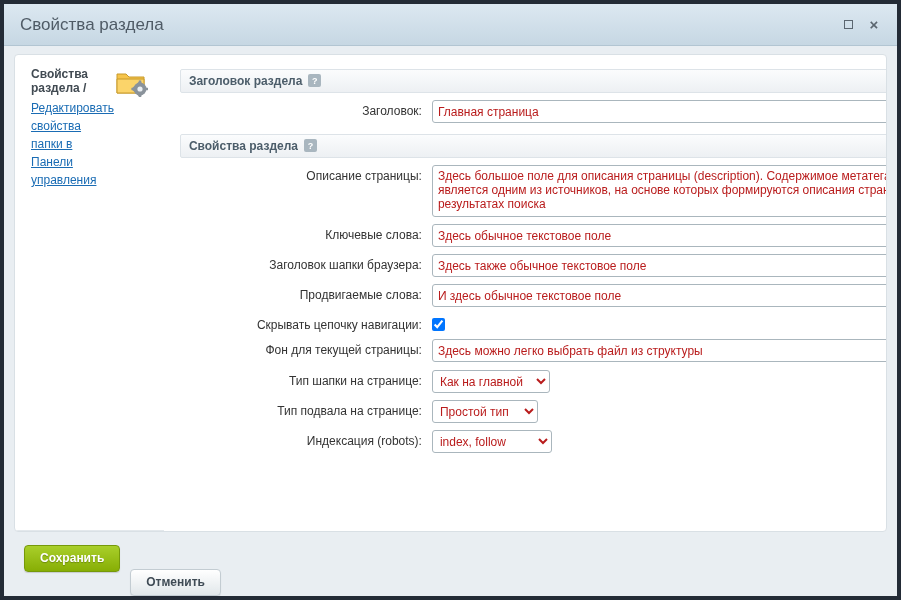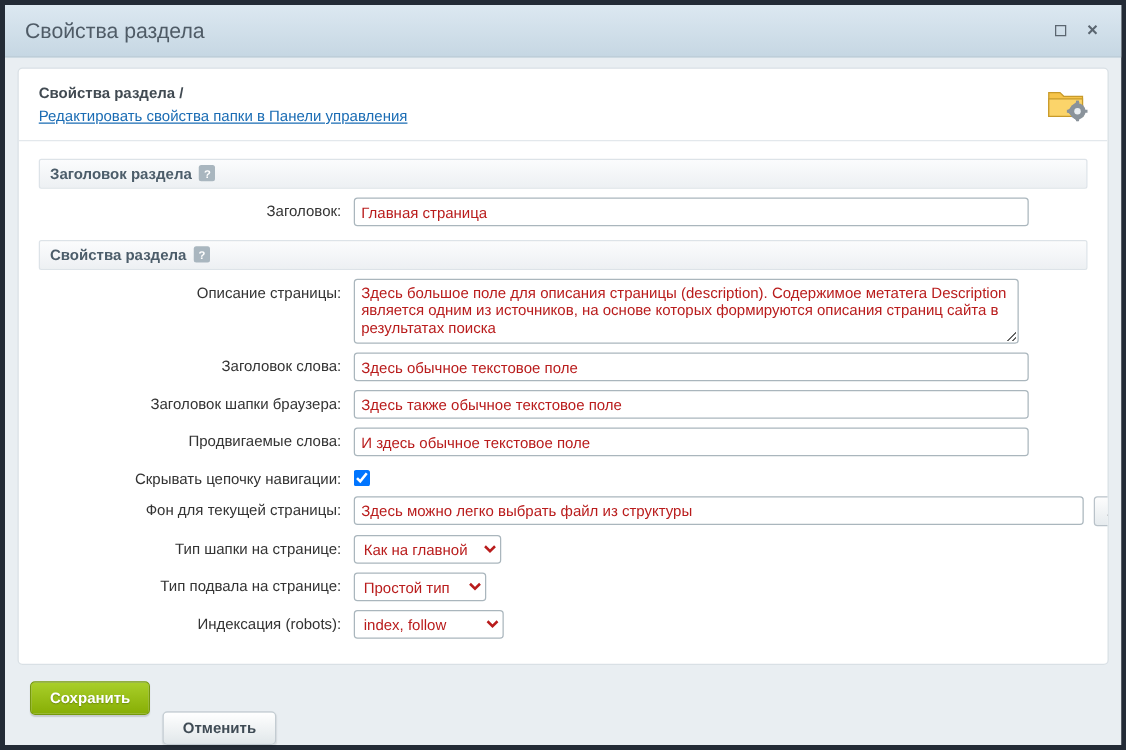--- a/index.html
+++ b/index.html
@@ -35,21 +35,21 @@
     width: 9px; height: 9px; border: 1px solid #5b6670; display: block;
   }
   .win-btn.close { font-size: 15px; font-weight: bold; line-height: 1; }
   
   .dialog-body {
     flex: 1; padding: 8px 10px 0; display: flex; min-height: 0;
   }
   .card {
     flex: 1; background: #fff;
     border: 1px solid #d9e0e5; border-radius: 4px;
-    display: flex; flex-direction: column;
+    display: flex; flex-direction: row;
     overflow: hidden;
   }
   
   .breadcrumb-wrap {
     padding: 12px 16px 10px;
     display: flex; align-items: flex-start;
     border-bottom: 1px solid #e3e8ec;
   }
   .breadcrumb-text { flex: 1; }
   .breadcrumb-path {
@@ -190,21 +190,21 @@
         </div>
 
         <div class="row">
           <div class="row-label">Описание страницы:</div>
           <div class="row-field">
             <textarea style="">Здесь большое поле для описания страницы (description). Содержимое метатега Description является одним из источников, на основе которых формируются описания страниц сайта в результатах поиска</textarea>
           </div>
         </div>
 
         <div class="row">
-          <div class="row-label">Заголовок слова:</div>
+          <div class="row-label">Ключевые слова:</div>
           <div class="row-field">
             <input type="text" value="Здесь обычное текстовое поле" style="">
           </div>
         </div>
 
         <div class="row">
           <div class="row-label">Заголовок шапки браузера:</div>
           <div class="row-field">
             <input type="text" value="Здесь также обычное текстовое поле" style="">
           </div>

